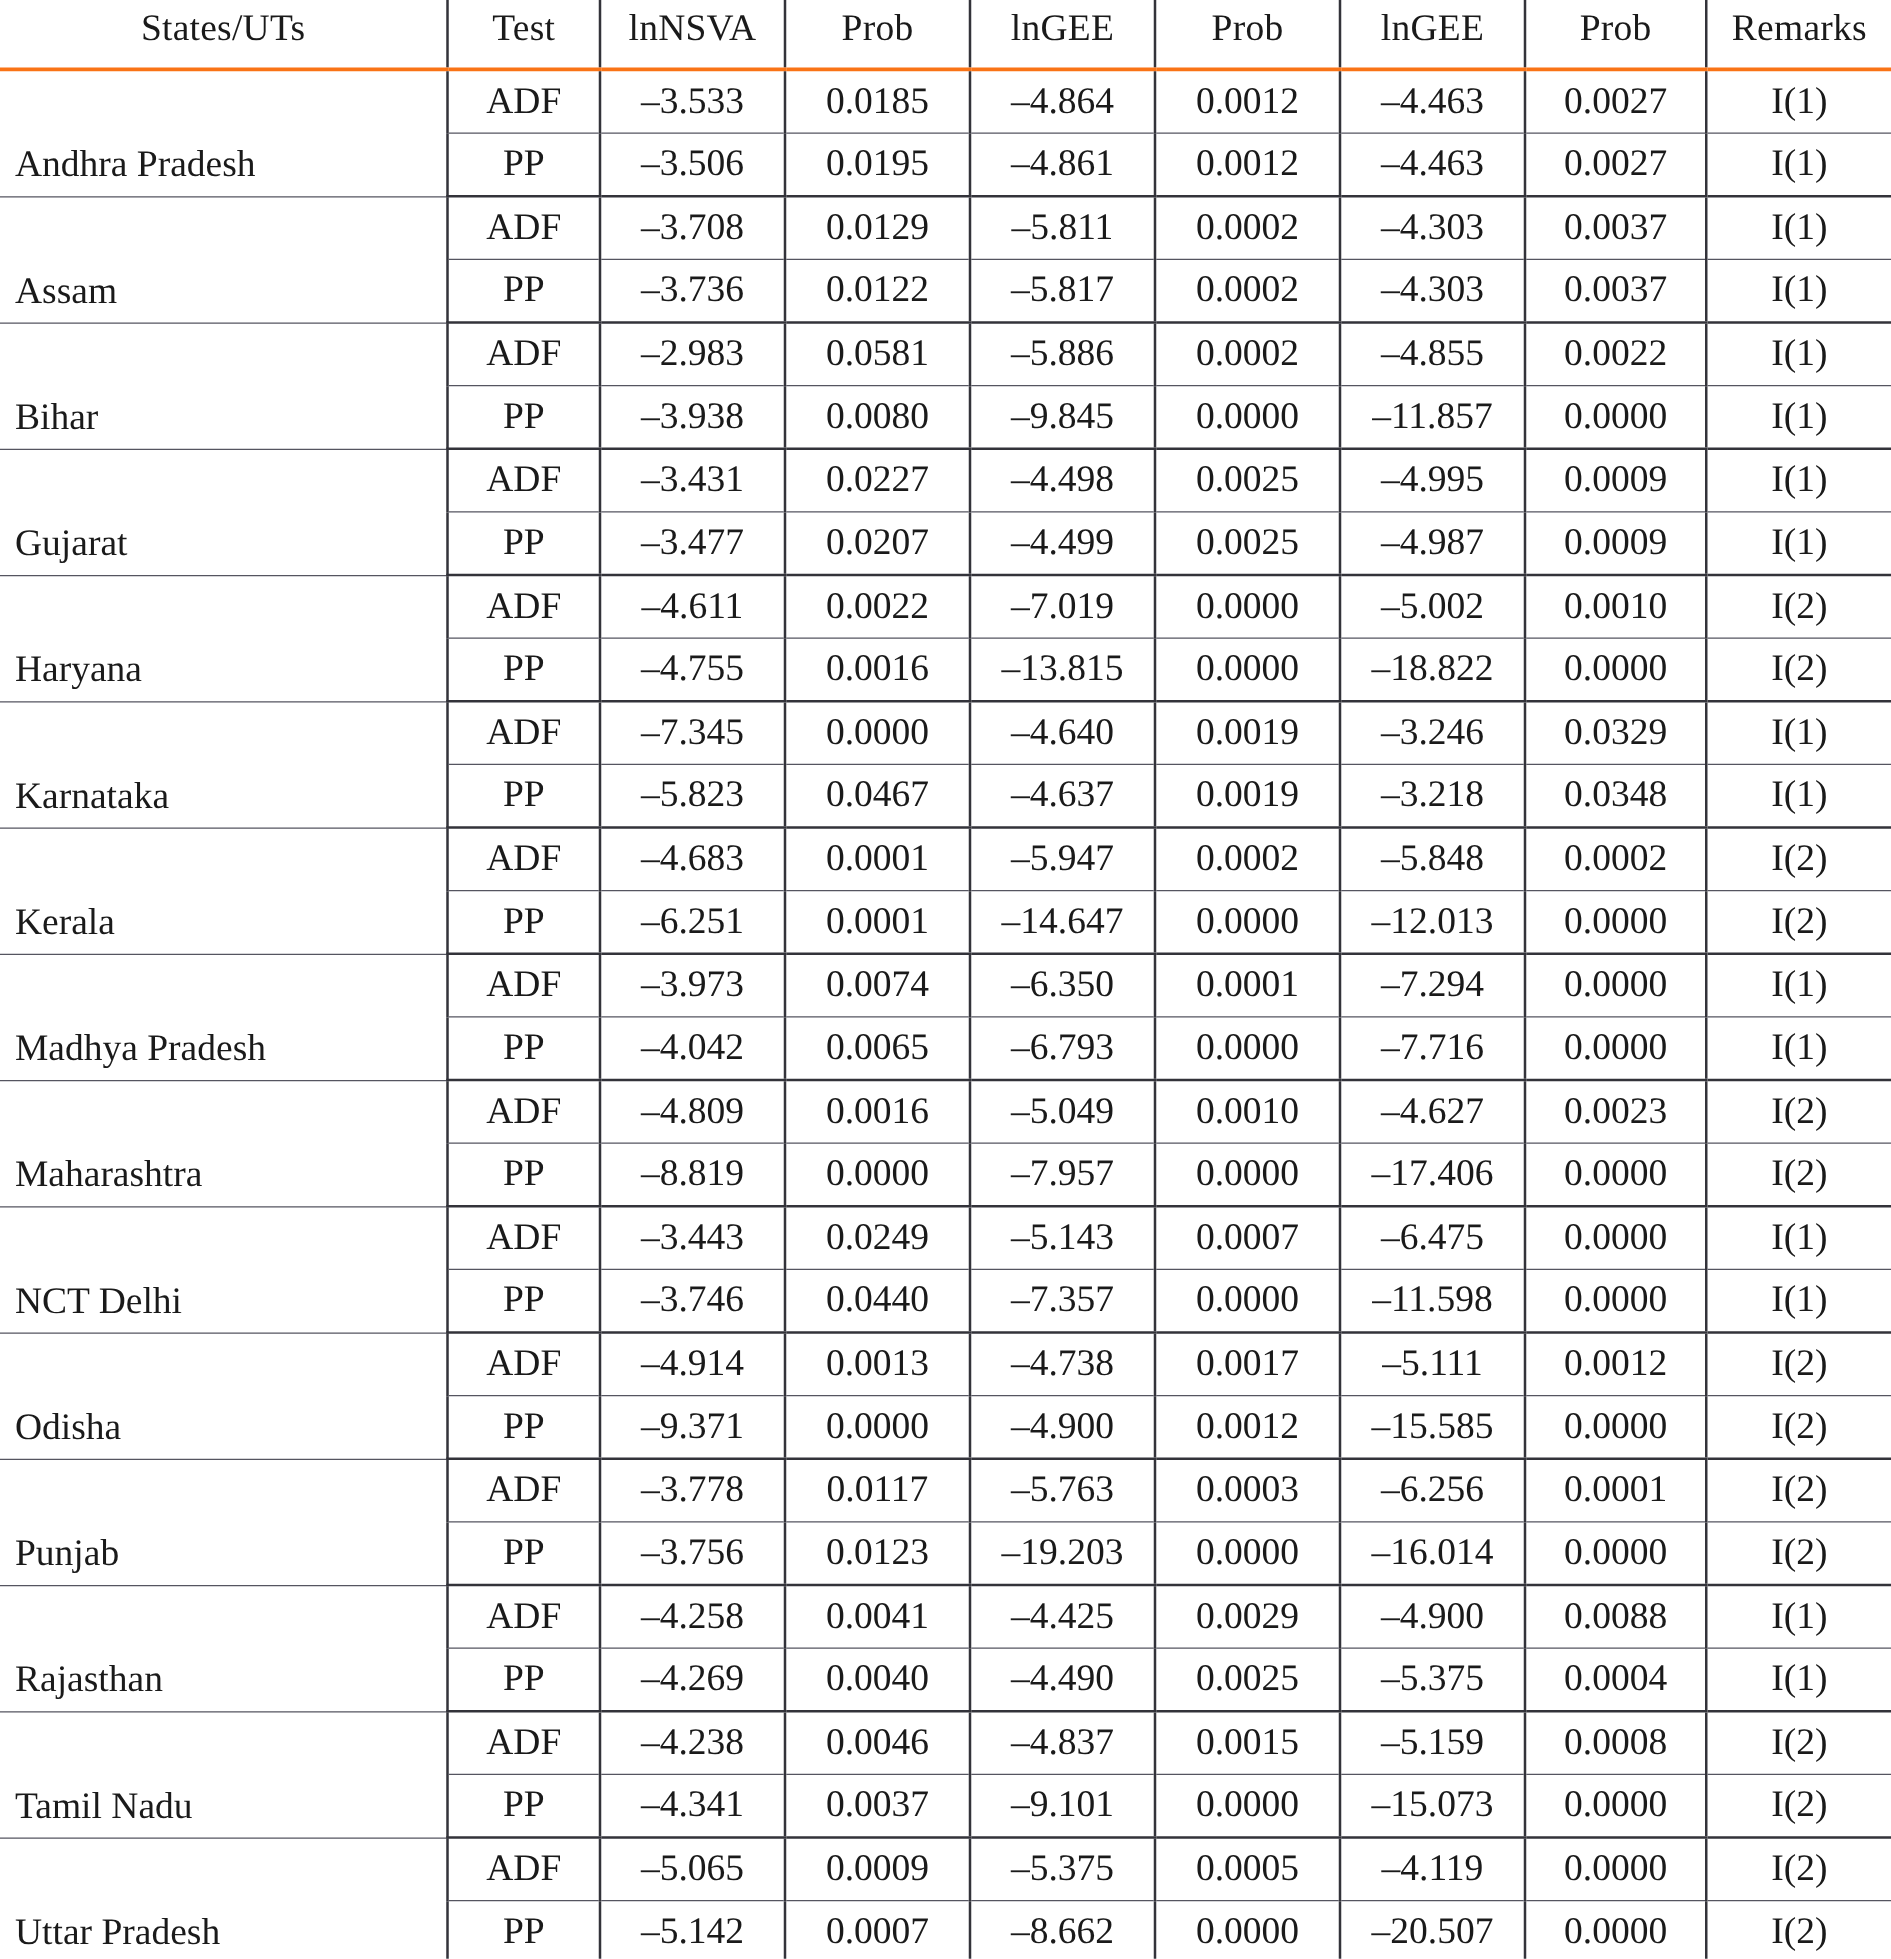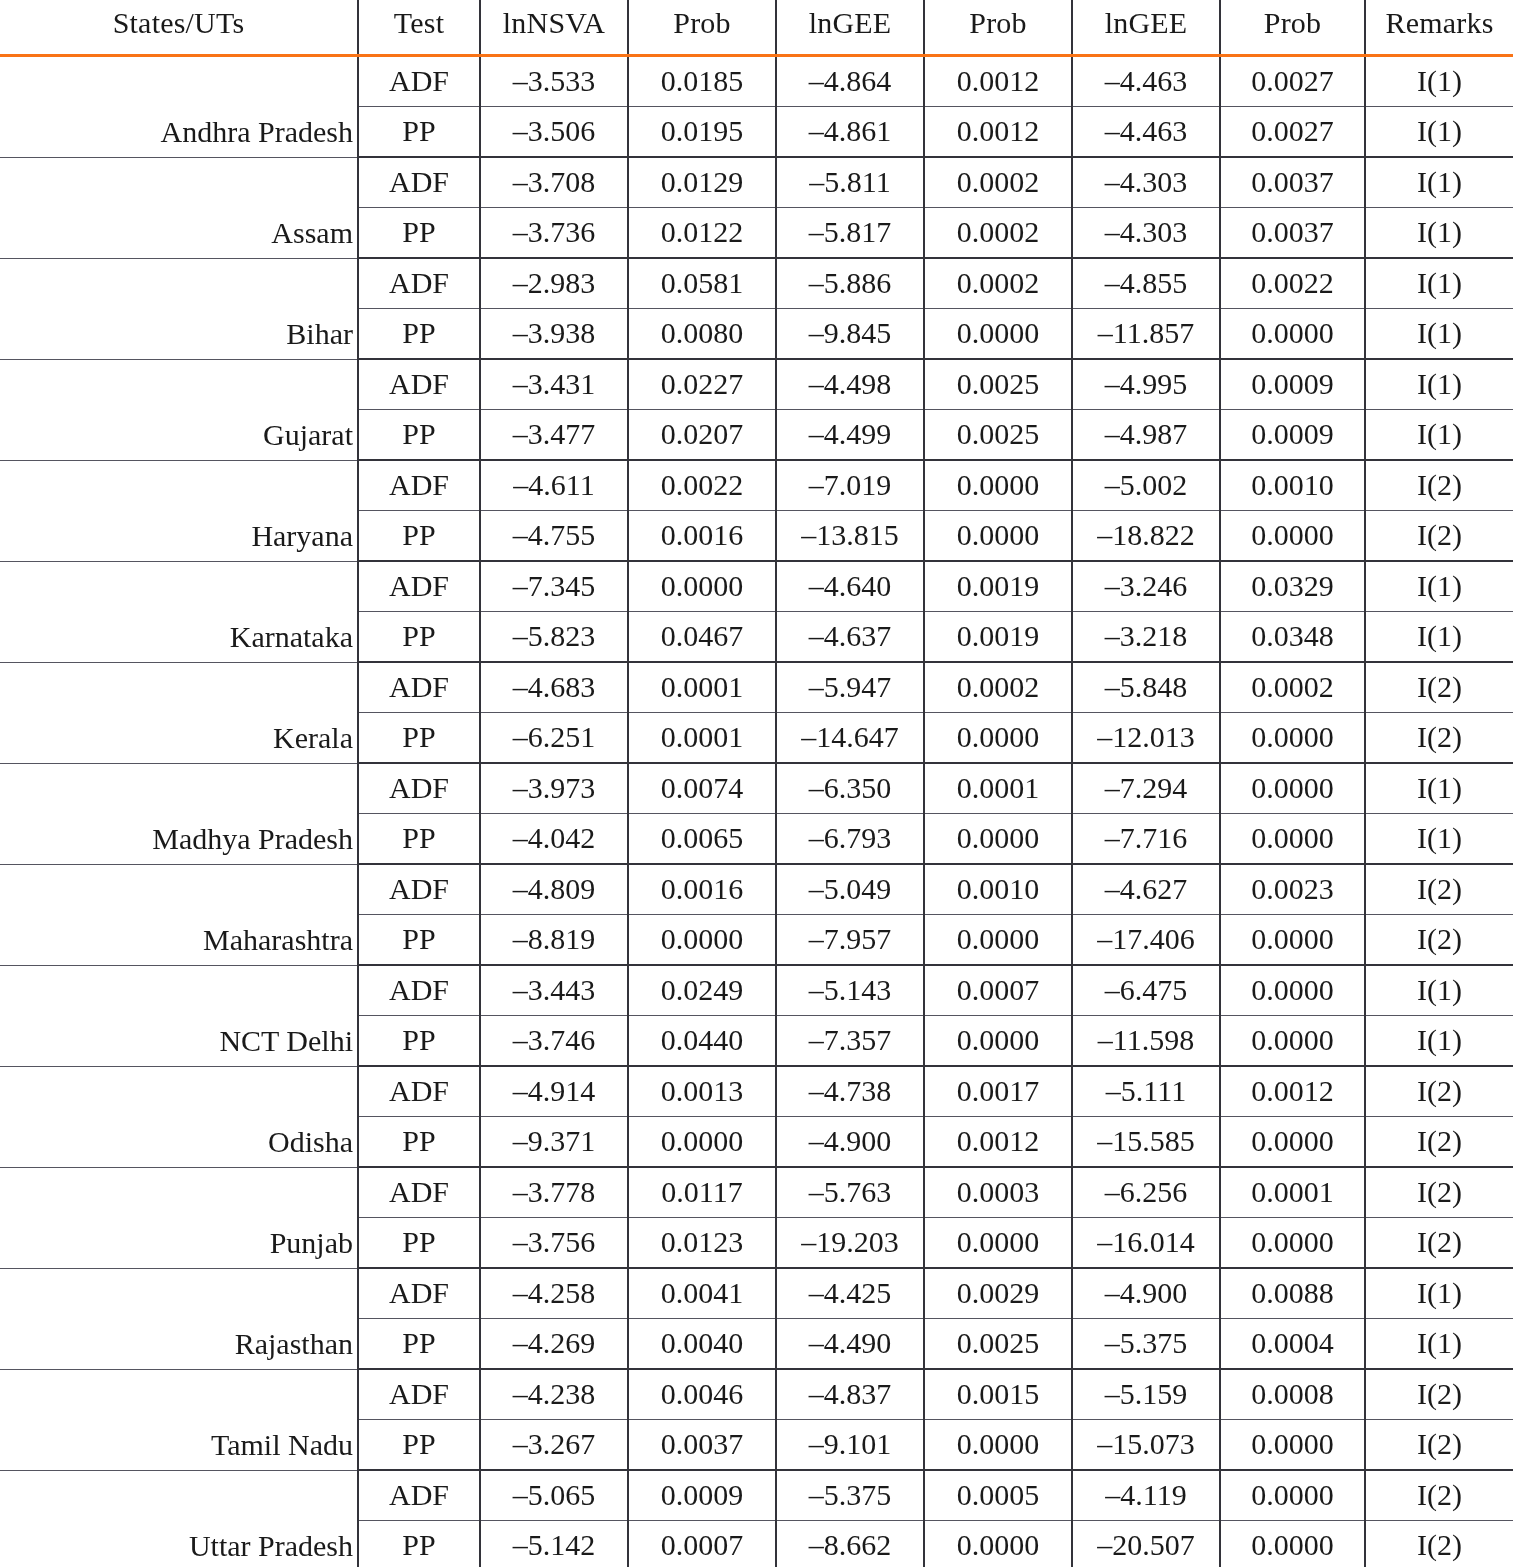--- a/index.html
+++ b/index.html
@@ -67,21 +67,20 @@
   
   #unit-root-table tbody tr.row-adf td {
     border-bottom: 1.3px solid #555560;
   }
   
   #unit-root-table tbody tr.row-pp td {
     border-bottom: 2px solid #33333a;
   }
   #unit-root-table tbody td.state-cell {
     border-bottom: 2px solid #33333a;
-    text-align: right;
   }
 </style>
 </head>
 <body>
 
 <table id="unit-root-table">
   <colgroup>
     <col class="c-state">
       <col class="c-test">
       <col class="c-nsva">
@@ -385,21 +384,21 @@
         <td class="vline">–4.238</td>
         <td class="vline">0.0046</td>
         <td class="vline">–4.837</td>
         <td class="vline">0.0015</td>
         <td class="vline">–5.159</td>
         <td class="vline">0.0008</td>
         <td class="vline">I(2)</td>
       </tr>
       <tr class="row-pp">
         <td class="vline">PP</td>
-        <td class="vline">–3.267</td>
+        <td class="vline">–4.341</td>
         <td class="vline">0.0037</td>
         <td class="vline">–9.101</td>
         <td class="vline">0.0000</td>
         <td class="vline">–15.073</td>
         <td class="vline">0.0000</td>
         <td class="vline">I(2)</td>
       </tr>
       <tr class="row-adf">
         <td class="state-cell" rowspan="2">Uttar Pradesh</td>
         <td class="vline">ADF</td>

